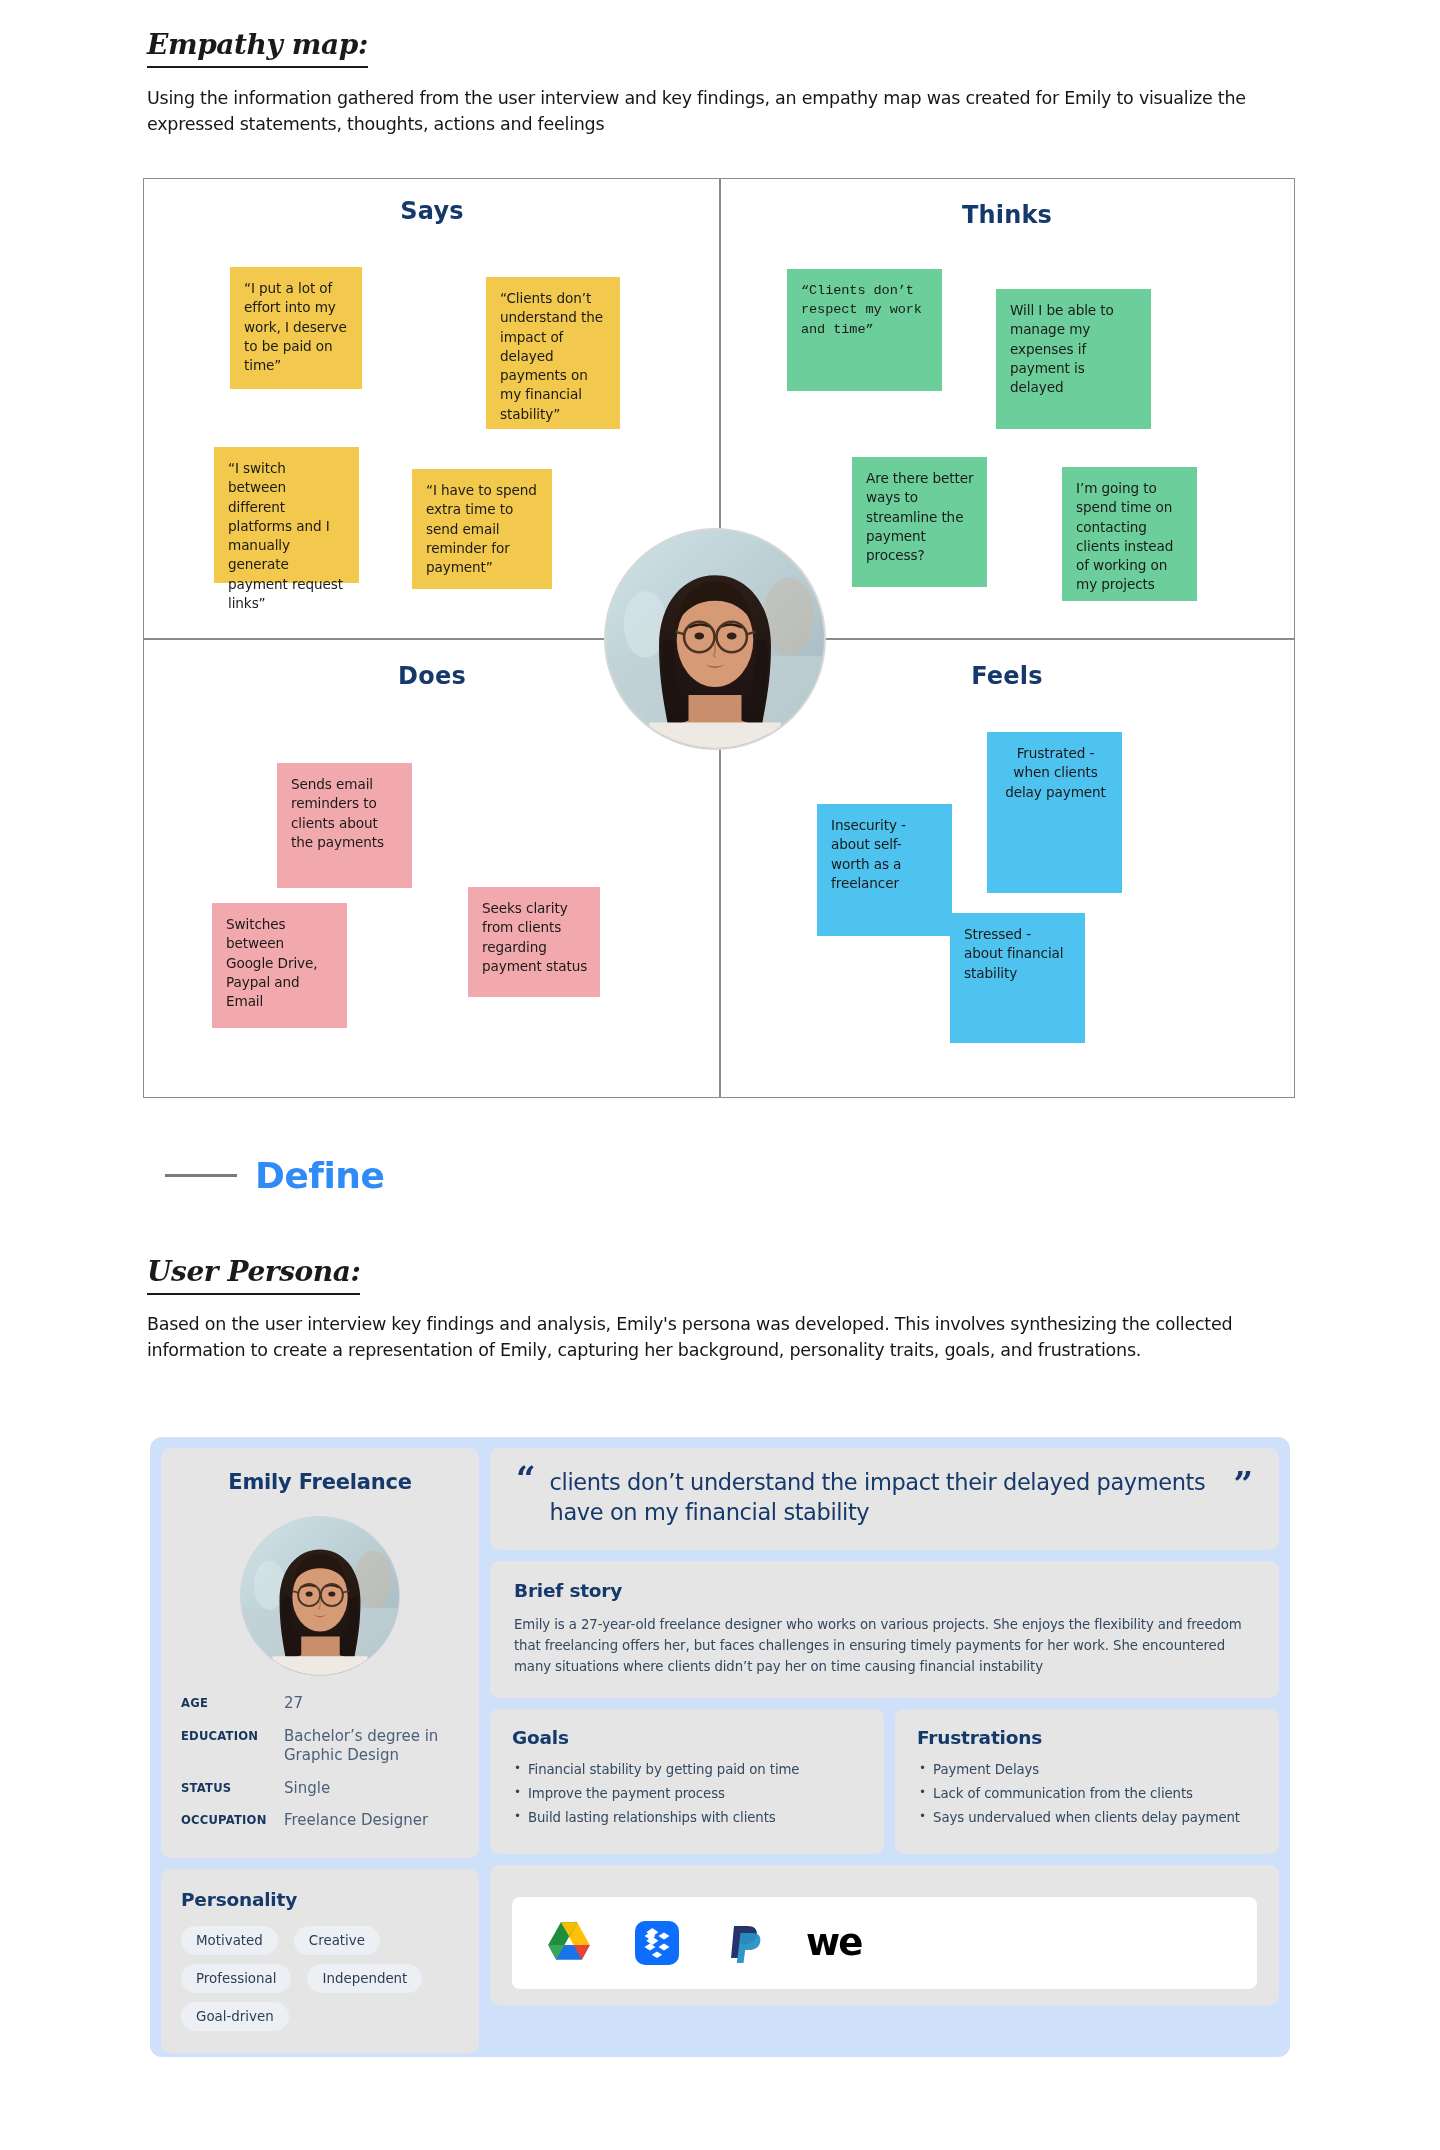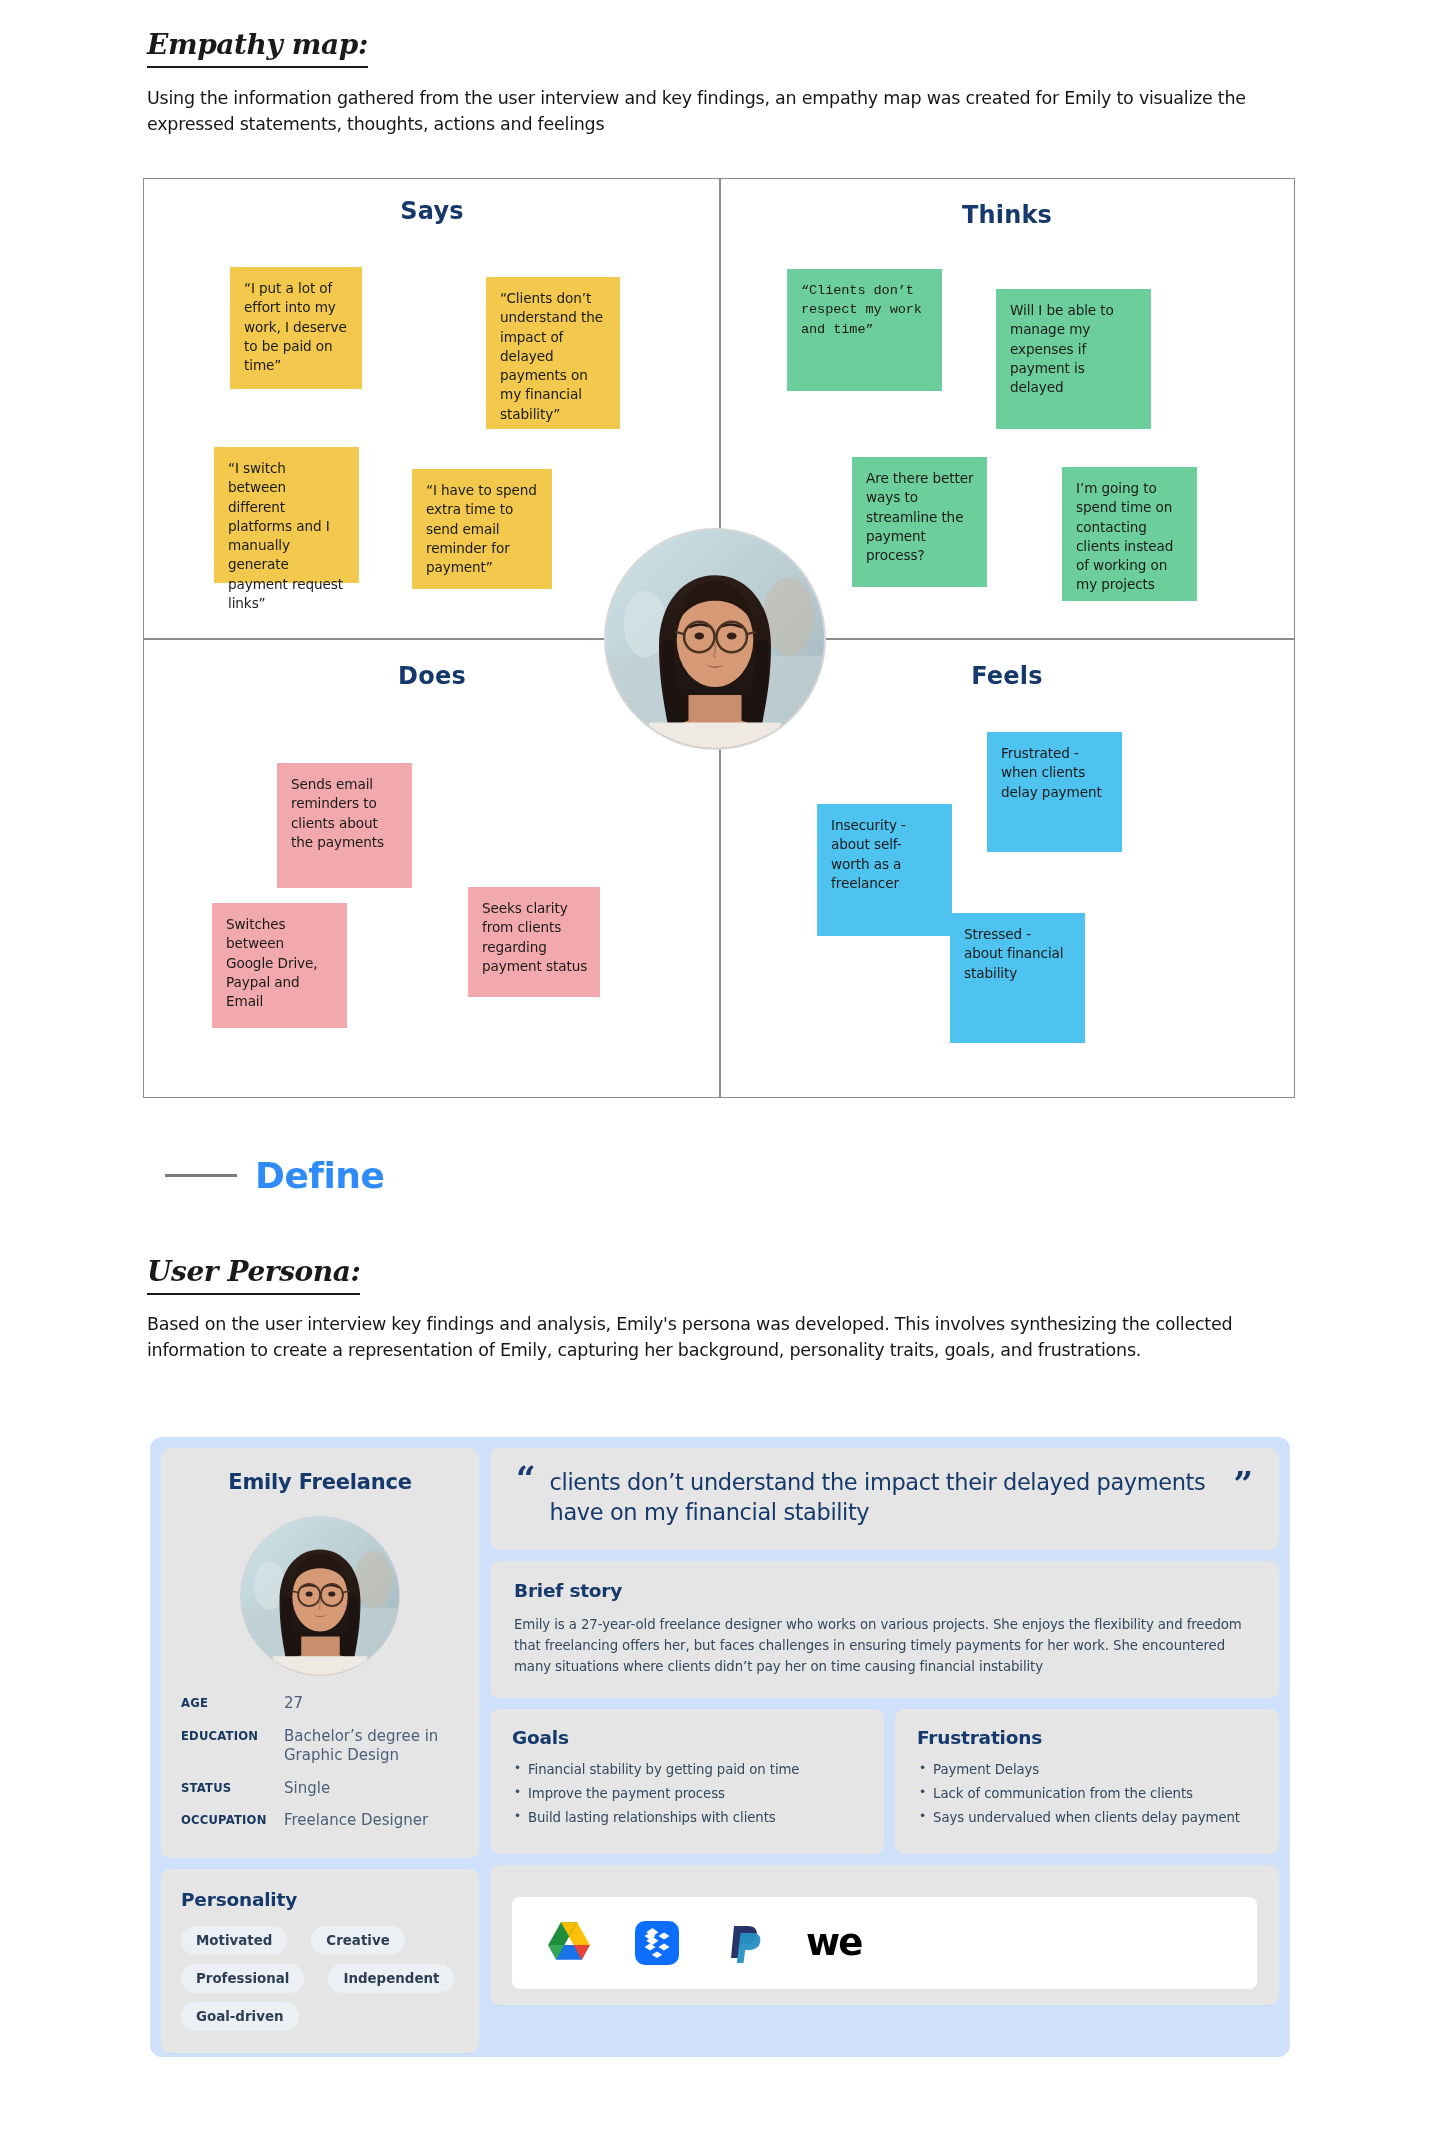--- a/index.html
+++ b/index.html
@@ -142,21 +142,21 @@
     font-family: "DejaVu Sans", sans-serif;
     font-size: 15px; color: #4a5f79; line-height: 1.3;
   }
 
   .p-personality { padding: 20px 20px 22px; }
   .blk-title {
     font-family: "DejaVu Sans", sans-serif;
     font-weight: bold; font-size: 18.5px; color: #15396b;
     letter-spacing: -0.2px;
   }
-  .chips { margin-top: 16px; display: flex; flex-wrap: wrap; gap: 9px 24px; font-weight: bold; }
+  .chips { margin-top: 16px; display: flex; flex-wrap: wrap; gap: 9px 16px; }
   .chip {
     background: #eceff3; border-radius: 16px;
     padding: 7px 15px;
     font-family: "DejaVu Sans", sans-serif;
     font-size: 13.4px; color: #2c3e55;
   }
 
   .p-quote {
     padding: 20px 30px 22px 26px;
     display: flex; align-items: flex-start; position: relative;
@@ -234,21 +234,21 @@
     <div class="note n-green" style="left:643px; top:90px;  width:155px; height:122px;font-family:Liberation Mono, monospace;">“Clients don’t respect my work and time”</div>
     <div class="note n-green" style="left:852px; top:110px; width:155px; height:140px;">Will I be able to manage my expenses if payment is delayed</div>
     <div class="note n-green" style="left:708px; top:278px; width:135px; height:130px;">Are there better ways to streamline the payment process?</div>
     <div class="note n-green" style="left:918px; top:288px; width:135px; height:134px;">I’m going to spend time on contacting clients instead of working on my projects</div>
 
     <div class="note n-pink" style="left:133px; top:584px; width:135px; height:125px;">Sends email reminders to clients about the payments</div>
     <div class="note n-pink" style="left:68px;  top:724px; width:135px; height:125px;">Switches between Google Drive, Paypal and Email</div>
     <div class="note n-pink" style="left:324px; top:708px; width:132px; height:110px;">Seeks clarity from clients regarding payment status</div>
 
     <div class="note n-blue" style="left:673px; top:625px; width:135px; height:132px;">Insecurity - about self-worth as a freelancer</div>
-    <div class="note n-blue" style="left:843px; top:553px; width:135px; height:120px;">Frustrated - when clients delay payment</div>
+    <div class="note n-blue" style="left:843px; top:553px; width:135px; height:161px;text-align:center;">Frustrated - when clients delay payment</div>
     <div class="note n-blue" style="left:806px; top:734px; width:135px; height:130px;">Stressed - about financial stability</div>
   </div>
 
   <div class="avatar-center">
     <svg class="photo" viewBox="0 0 222 222" preserveAspectRatio="xMidYMid slice">
       <defs>
         <linearGradient id="bgA" x1="0" y1="0" x2="1" y2="1">
           <stop offset="0%" stop-color="#cfe2e6"></stop>
             <stop offset="55%" stop-color="#b9ccd2"></stop>
             <stop offset="100%" stop-color="#9fb2ba"></stop>

